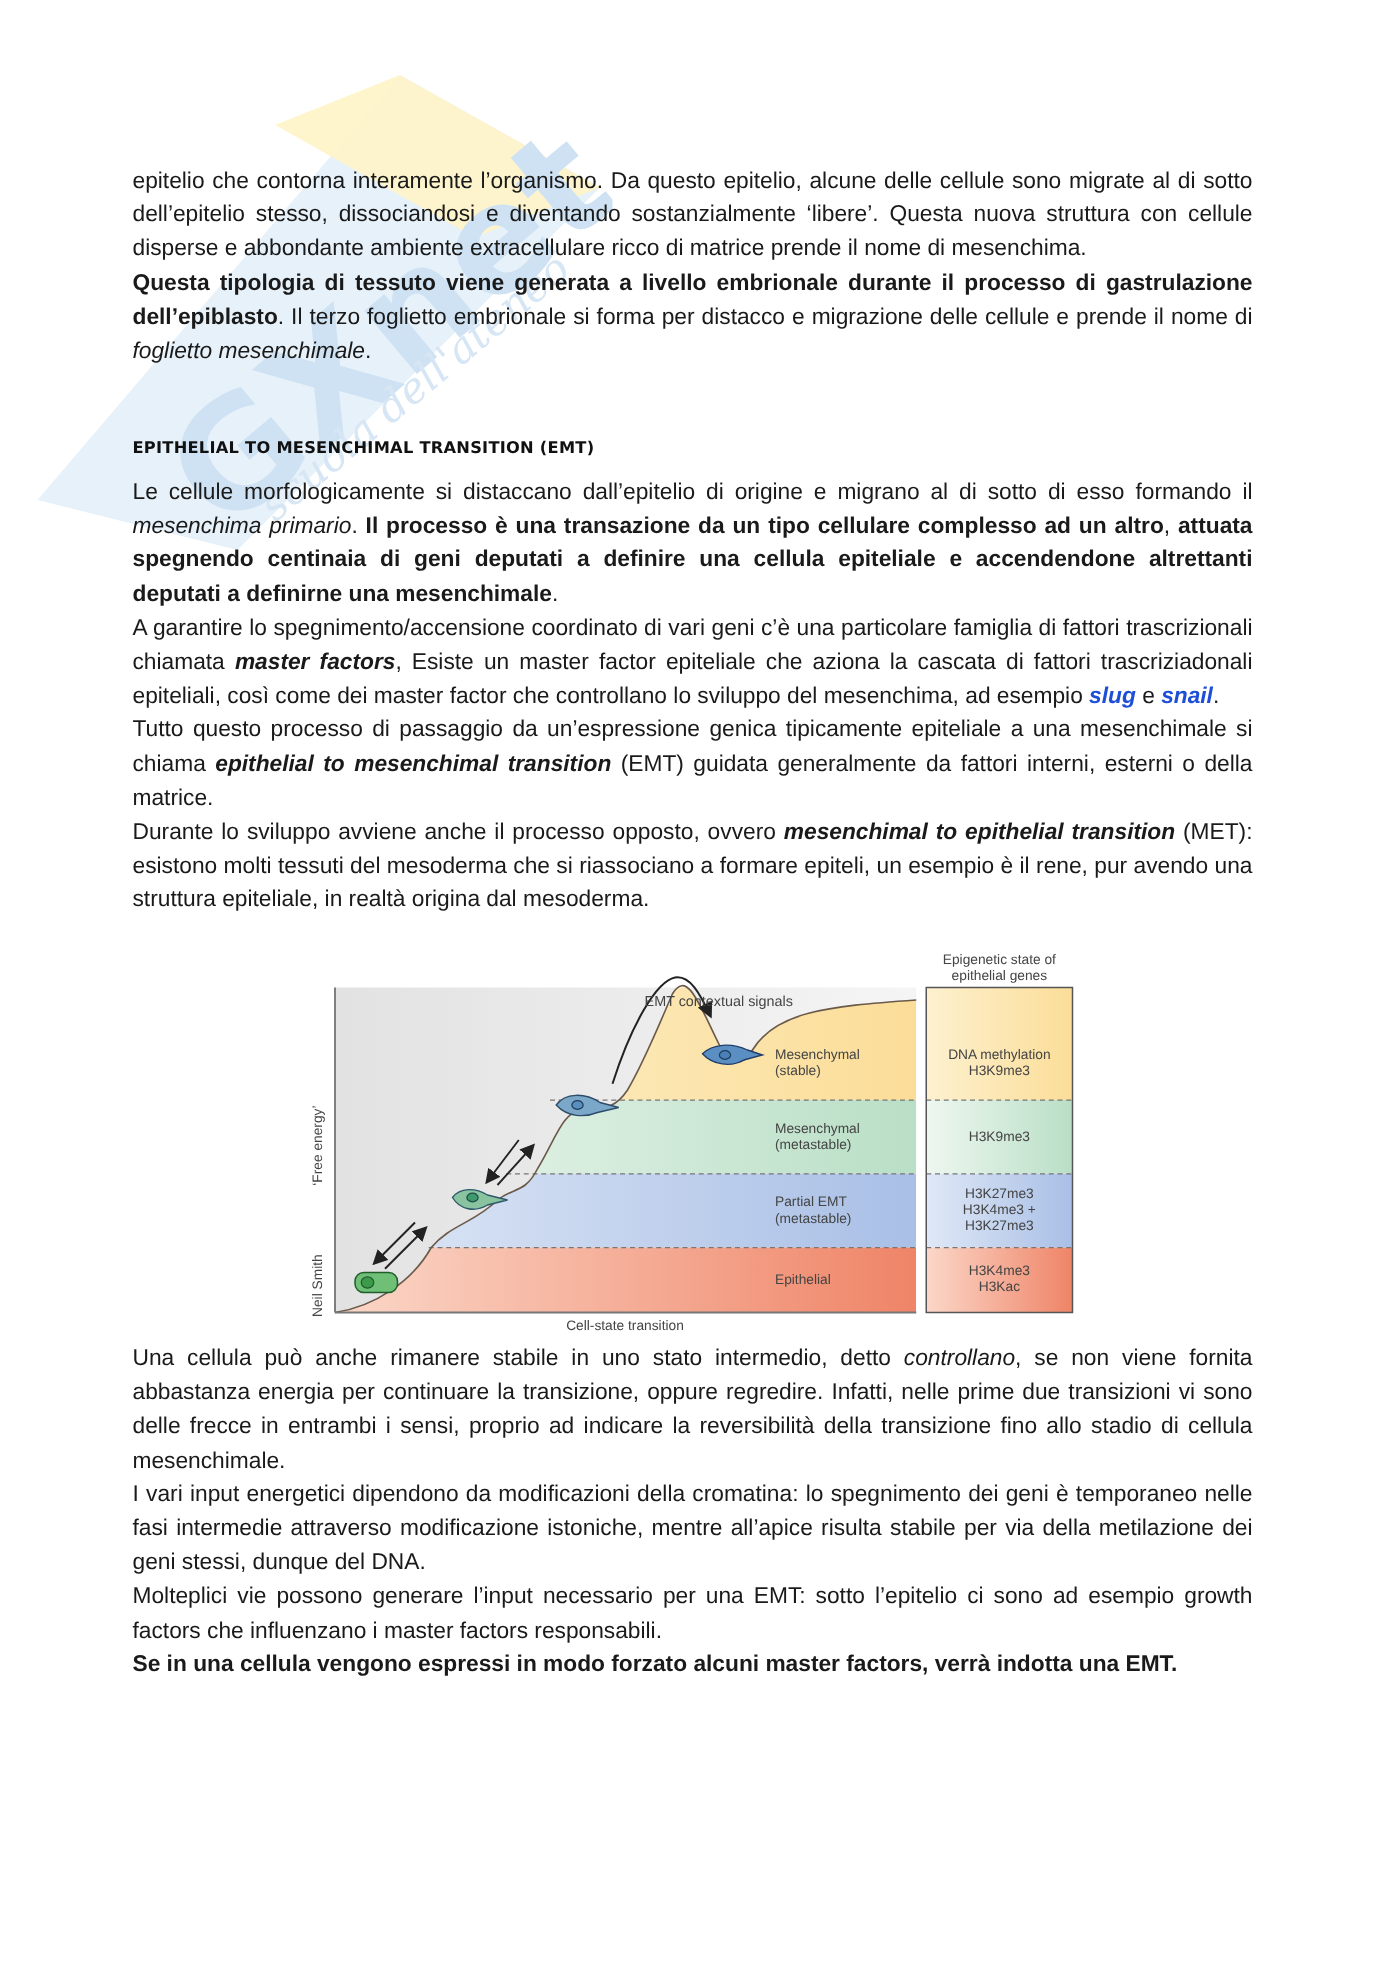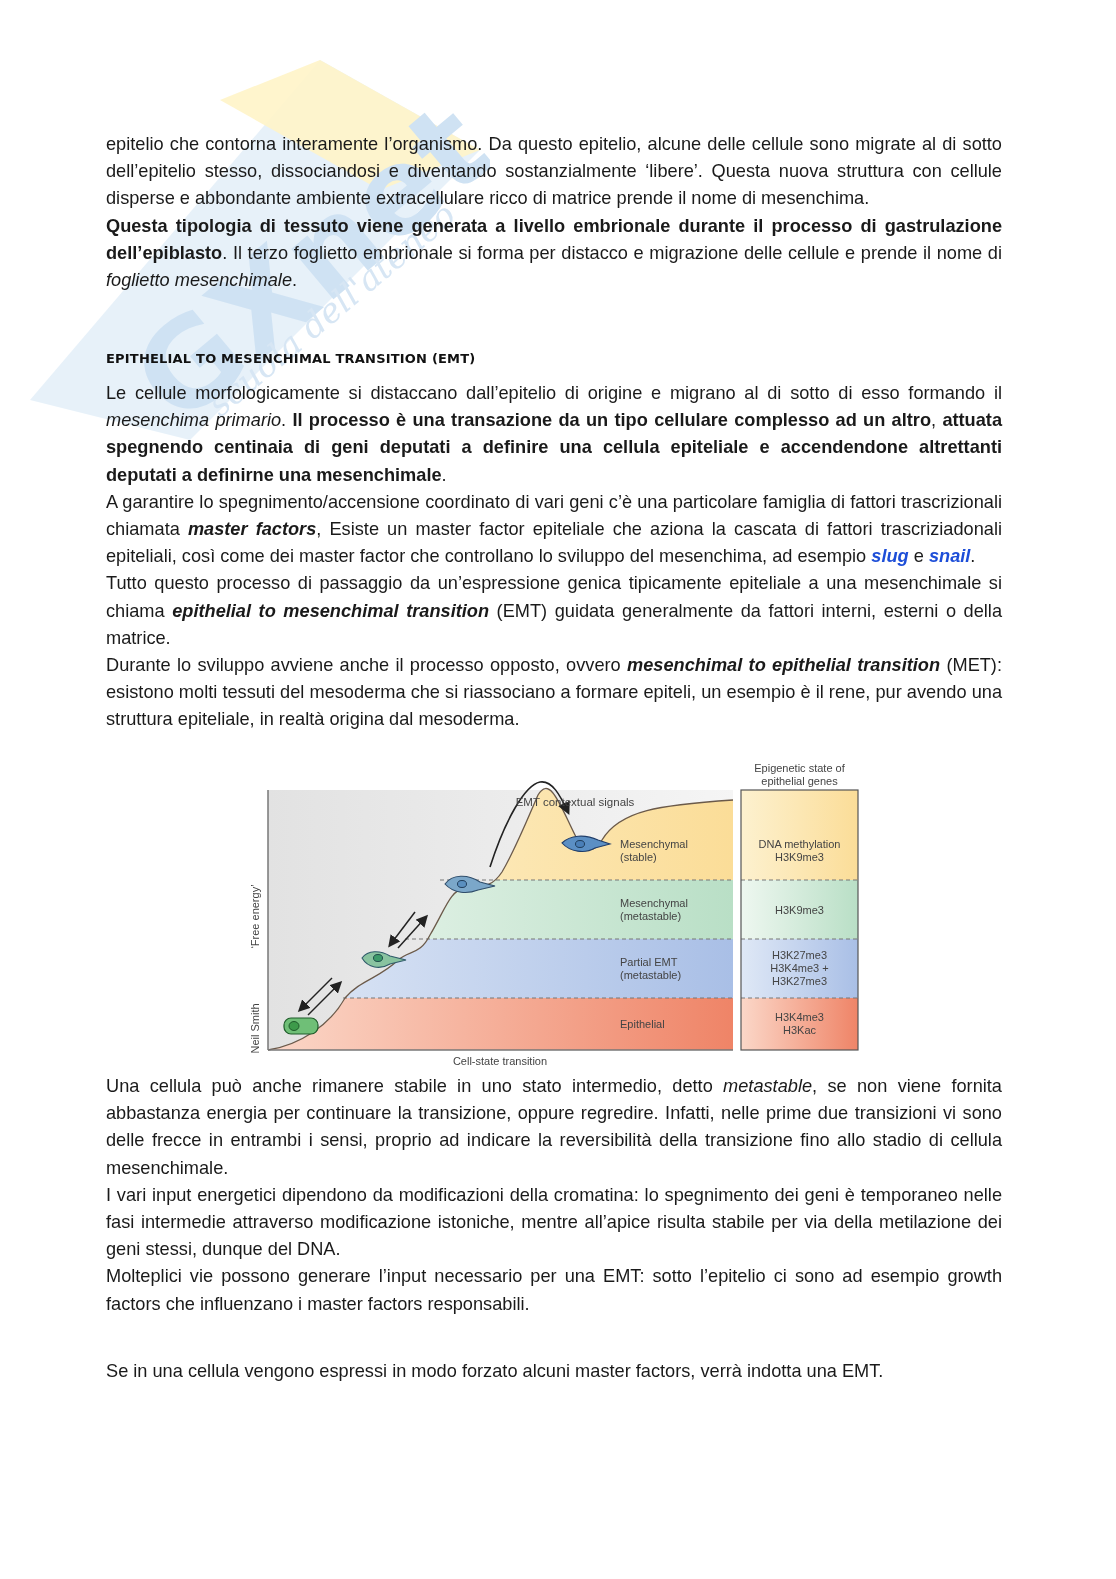--- a/index.html
+++ b/index.html
@@ -134,17 +134,17 @@
   <div class="fig-label-c" style="left:501px; top:144px; width:117px;">H3K9me3</div>
   <div class="fig-label-c" style="left:501px; top:189px; width:117px;"><span>H3K27me3</span><br><span>H3K4me3 +</span><br><span>H3K27me3</span></div>
   <div class="fig-label-c" style="left:501px; top:251px; width:117px;"><span>H3K4me3</span><br><span>H3Kac</span></div>
 
   <div class="fig-label-c" style="left:-40px; top:150px; width:110px; transform:rotate(-90deg);">‘Free energy’</div>
   <div class="fig-label-c" style="left:-40px; top:262px; width:110px; transform:rotate(-90deg);">Neil Smith</div>
   <div class="fig-label-c" style="left:190px; top:295px; width:140px;">Cell-state transition</div>
 </div>
 
 <div class="page-text" style="top:1073px;">
-  <p><span>Una cellula può anche rimanere stabile in uno stato intermedio, detto </span><i>metastable</i><span>, se non viene fornita abbastanza energia per continuare la transizione, oppure regredire. Infatti, nelle prime due transizioni vi sono delle frecce in entrambi i sensi, proprio ad indicare la reversibilità della transizione fino allo stadio di cellula mesenchimale.</span></p>
+  <p><span>Una cellula può anche rimanere stabile in uno stato intermedio, detto </span><i>controllano</i><span>, se non viene fornita abbastanza energia per continuare la transizione, oppure regredire. Infatti, nelle prime due transizioni vi sono delle frecce in entrambi i sensi, proprio ad indicare la reversibilità della transizione fino allo stadio di cellula mesenchimale.</span></p>
   <p>I vari input energetici dipendono da modificazioni della cromatina: lo spegnimento dei geni è temporaneo nelle fasi intermedie attraverso modificazione istoniche, mentre all’apice risulta stabile per via della metilazione dei geni stessi, dunque del DNA.</p>
   <p>Molteplici vie possono generare l’input necessario per una EMT: sotto l’epitelio ci sono ad esempio growth factors che influenzano i master factors responsabili.</p>
-  <p style="font-weight:normal;margin-top:40px;">Se in una cellula vengono espressi in modo forzato alcuni master factors, verrà indotta una EMT.</p>
+  <p style="font-weight:bold;">Se in una cellula vengono espressi in modo forzato alcuni master factors, verrà indotta una EMT.</p>
 </div>
 
 </body></html>

